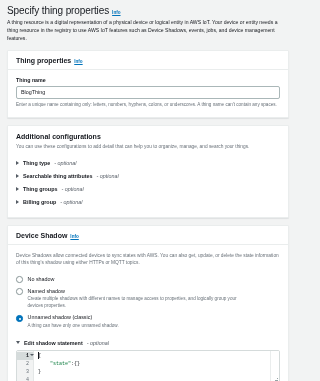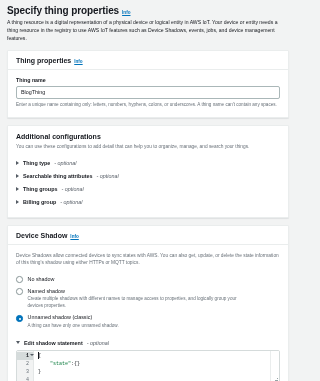--- a/index.html
+++ b/index.html
@@ -16,21 +16,21 @@
   .page { padding: 5px 7px 0 7px; }
 
   
   .page-title-row {
     display: flex;
     align-items: baseline;
     gap: 3px;
   }
   .page-title {
     font-size: 10px;
-    font-weight: bold;
+    font-weight: normal;
     color: #16191f;
     letter-spacing: -0.1px;
   }
   .info-link {
     color: #0073bb;
     font-size: 4.6px;
     font-weight: bold;
     text-decoration: underline;
     cursor: pointer;
   }

